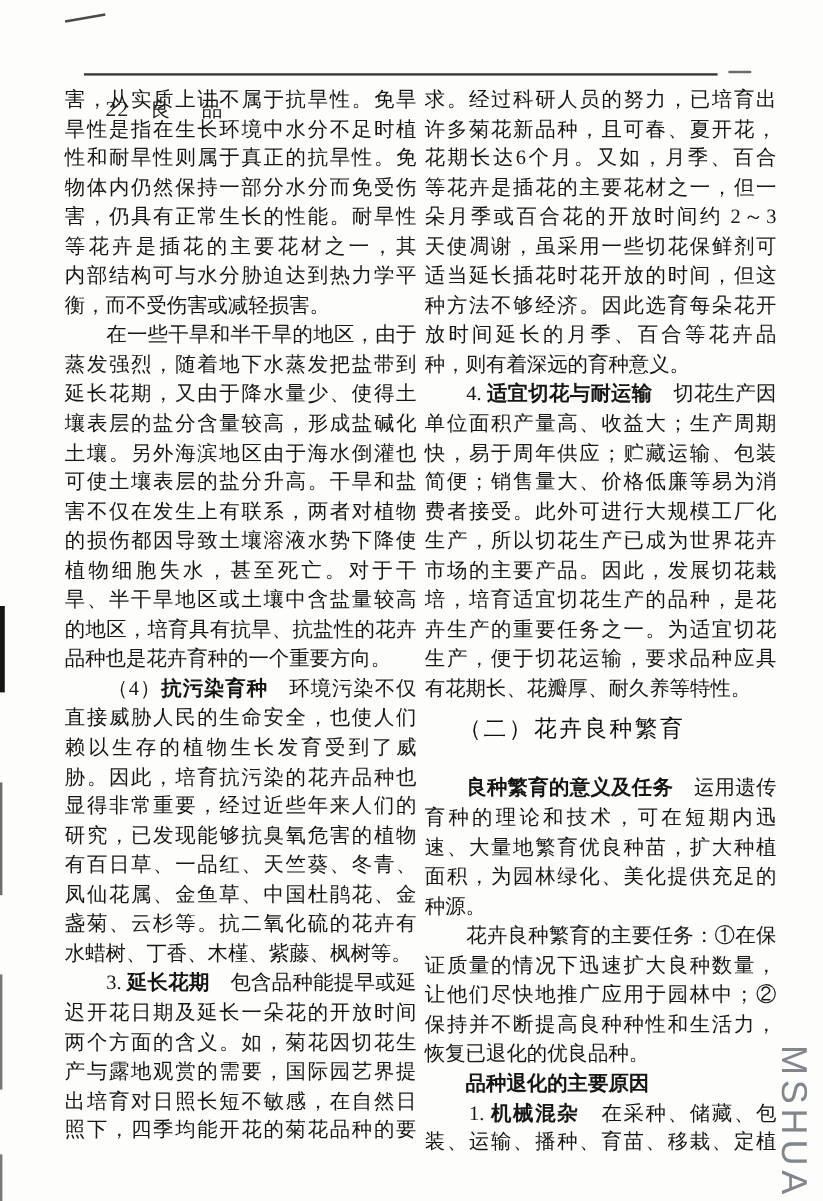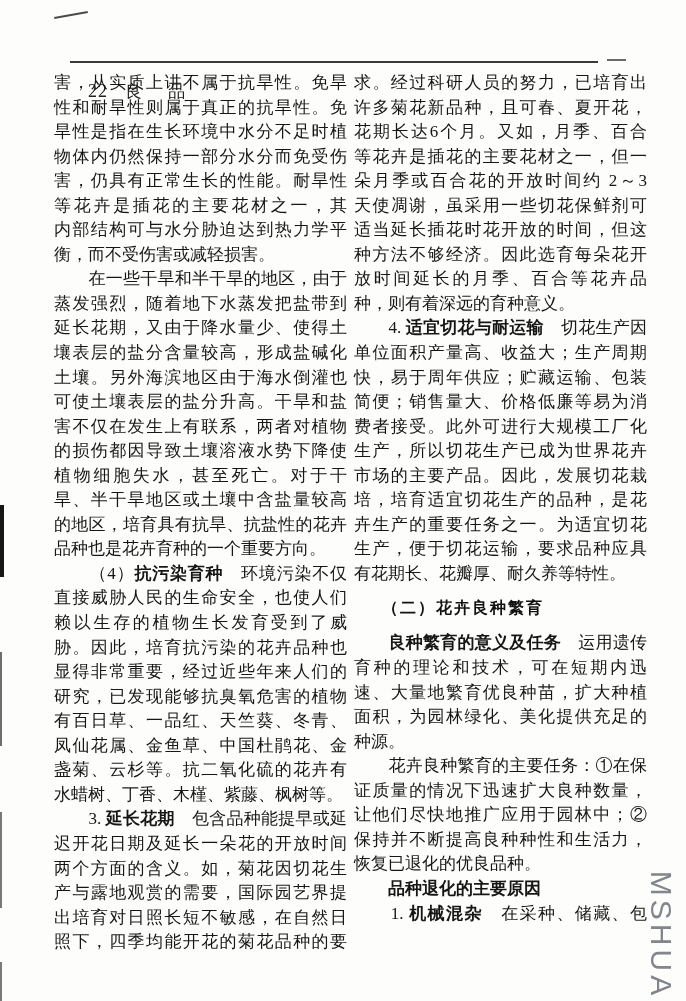--- a/index.html
+++ b/index.html
@@ -27,23 +27,23 @@
   .col-left{left:54px;}
   .col-right{left:354px;}
   .tline{
     text-align:justify;text-align-last:justify;
     text-justify:inter-character;
     height:24.55px;white-space:nowrap;
   }
   .tline.short{text-align:center;text-align-last:left;}
   .b{font-weight:bold;margin-top:12px;}
   .section-heading{
-    font-size:16px;font-weight:bold;color:#111;
+    font-size:19px;font-weight:normal;color:#111;
     padding-left:28px;letter-spacing:2px;
-    margin-top:7px;line-height:30px;margin-bottom:8px;
+    margin-top:7px;line-height:30px;margin-bottom:22px;
     white-space:nowrap;
   }
   
   .watermark{
     position:absolute;left:596px;top:918px;width:130px;height:34px;
     transform:rotate(90deg);
     font-family:"Liberation Sans","DejaVu Sans",sans-serif;
     font-size:30px;letter-spacing:4px;color:#81868c;
     text-align:center;line-height:34px;
   }
@@ -67,22 +67,22 @@
 
   <div class="hdr">
     <span class="num">22</span>
     <span class="title">良 品</span>
   </div>
   <div class="rule-main"></div>
   <div class="rule-dash"></div>
 
   <div class="col col-left">
       <div class="tline"><span>害，从实质上讲不属于抗旱性。免旱</span></div>
+      <div class="tline"><span>旱性是指在生长环境中水分不足时植</span></div>
       <div class="tline"><span>性和耐旱性则属于真正的抗旱性。免</span></div>
-      <div class="tline"><span>旱性是指在生长环境中水分不足时植</span></div>
       <div class="tline"><span>物体内仍然保持一部分水分而免受伤</span></div>
       <div class="tline"><span>害，仍具有正常生长的性能。耐旱性</span></div>
       <div class="tline"><span>等花卉是插花的主要花材之一，其</span></div>
       <div class="tline"><span>内部结构可与水分胁迫达到热力学平</span></div>
       <div class="tline short"><span>衡，而不受伤害或减轻损害。</span></div>
       <div class="tline"><span>　　在一些干旱和半干旱的地区，由于</span></div>
       <div class="tline"><span>蒸发强烈，随着地下水蒸发把盐带到</span></div>
       <div class="tline"><span>延长花期，又由于降水量少、使得土</span></div>
       <div class="tline"><span>壤表层的盐分含量较高，形成盐碱化</span></div>
       <div class="tline"><span>土壤。另外海滨地区由于海水倒灌也</span></div>
@@ -142,20 +142,21 @@
         <div class="tline"><span>速、大量地繁育优良种苗，扩大种植</span></div>
         <div class="tline"><span>面积，为园林绿化、美化提供充足的</span></div>
         <div class="tline short"><span>种源。</span></div>
         <div class="tline"><span>　　花卉良种繁育的主要任务：①在保</span></div>
         <div class="tline"><span>证质量的情况下迅速扩大良种数量，</span></div>
         <div class="tline"><span>让他们尽快地推广应用于园林中；②</span></div>
         <div class="tline"><span>保持并不断提高良种种性和生活力，</span></div>
         <div class="tline short"><span>恢复已退化的优良品种。</span></div>
         <div class="tline short"><span>　　</span><span class="b">品种退化的主要原因</span></div>
         <div class="tline"><span>　　1. </span><span class="b">机械混杂</span><span>　在采种、储藏、包</span></div>
+        <div class="tline"><span>装、运输、播种、育苗、移栽、定植</span></div>
       </div>
   </div>
 
   <div class="watermark">MSHUA</div>
 
   <div class="edge e1"></div>
   <div class="edge e2"></div>
   <div class="edge e3"></div>
   <div class="edge e4"></div>
 

